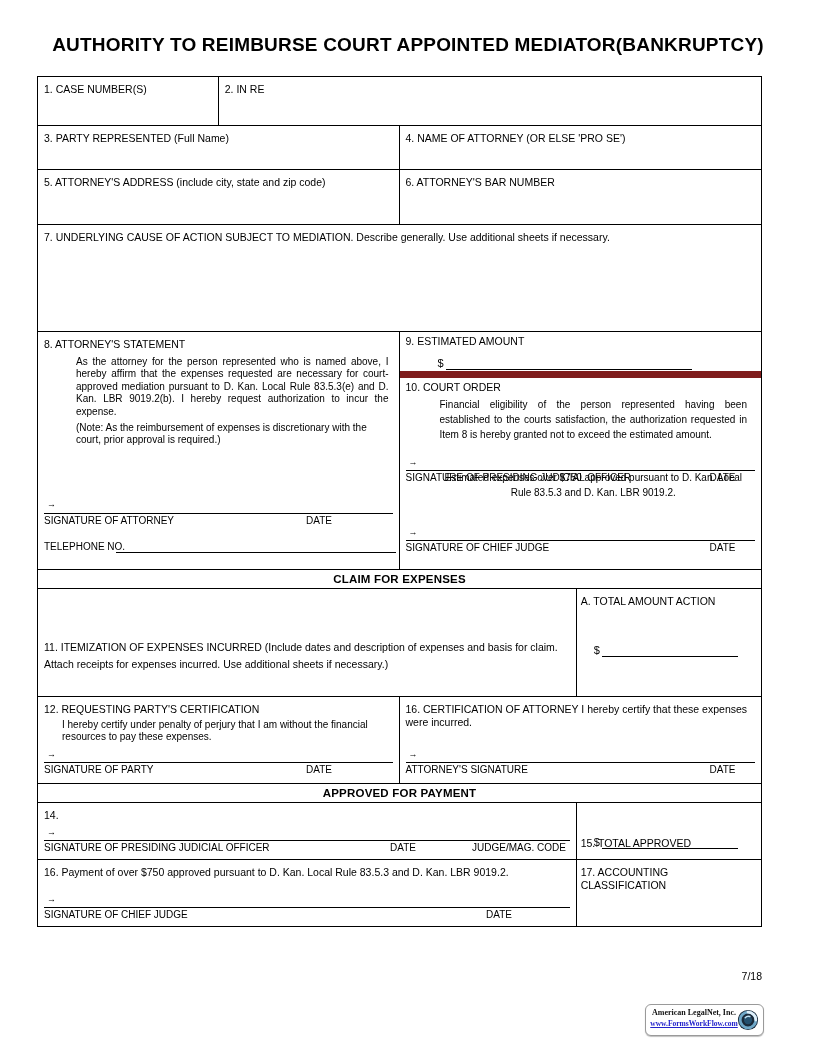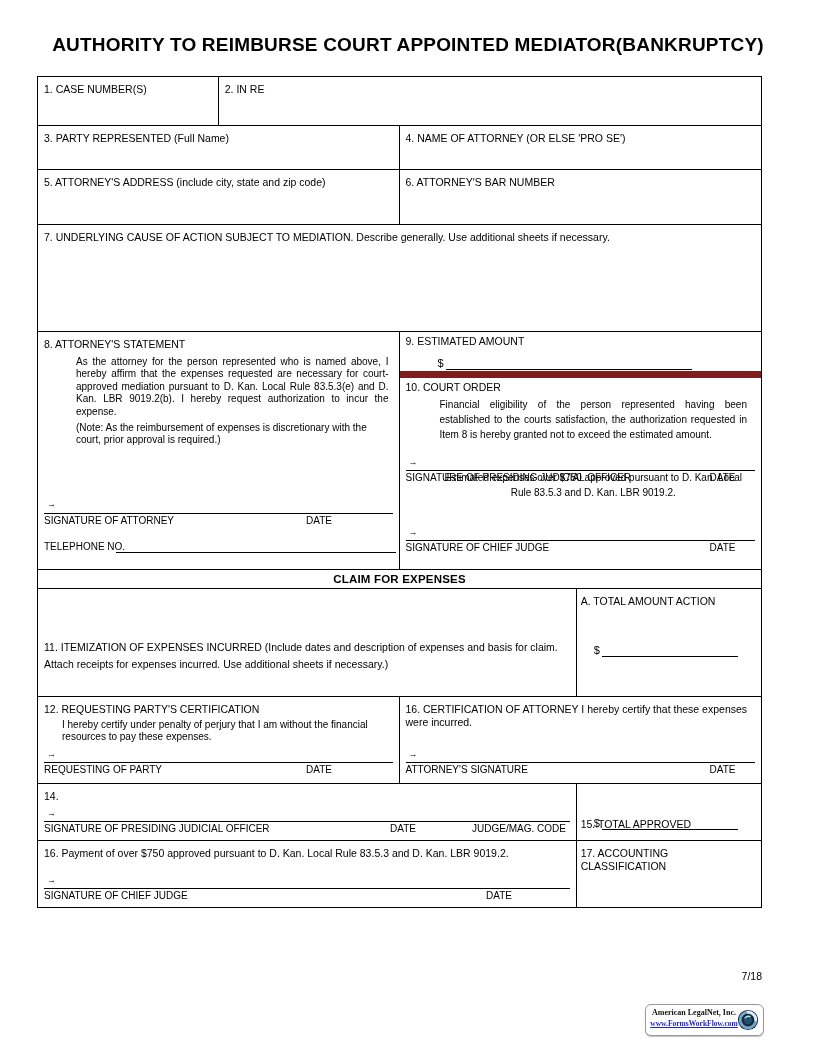--- a/index.html
+++ b/index.html
@@ -196,32 +196,35 @@
         <div class="moneyline" style="left:25px;top:55px;width:136px;height:12px;"></div>
       </div>
     </div>
 
     <div class="row">
       <div class="cell vdiv" style="width:50%;height:86px;">
         <div class="lbl">12.  REQUESTING PARTY'S CERTIFICATION</div>
         <div class="para" style="margin:4px 14px 0 24px;text-align:left;">I hereby certify under penalty of perjury that I am without the financial resources to pay these expenses.</div>
         <span class="mark" style="left:9px;top:53px;">→</span>
         <div class="sigline" style="top:65px;"></div>
-        <span class="sigcap" style="left:6px;top:67px;">REQUESTING OF PARTY</span>
+        <span class="sigcap" style="left:6px;top:67px;">SIGNATURE OF PARTY</span>
         <span class="sigcap" style="left:268px;top:67px;">DATE</span>
       </div>
       <div class="cell" style="width:50%;height:86px;">
         <div class="lbl wrap" style="line-height:12.5px;">16.  CERTIFICATION OF ATTORNEY I hereby certify that these expenses were incurred.</div>
         <span class="mark" style="left:9px;top:53px;">→</span>
         <div class="sigline" style="top:65px;"></div>
         <span class="sigcap" style="left:6px;top:67px;">ATTORNEY'S SIGNATURE</span>
         <span class="sigcap" style="left:310px;top:67px;">DATE</span>
       </div>
     </div>
 
+    <div class="row">
+      <div class="cell banner" style="width:100%;padding:3px 0;">APPROVED FOR PAYMENT</div>
+    </div>
 
     <div class="row">
       <div class="cell vdiv" style="width:74.5%;height:56px;">
         <div class="lbl">14.</div>
         <span class="mark" style="left:9px;top:25px;">→</span>
         <div class="sigline" style="top:37px;"></div>
         <span class="sigcap" style="left:6px;top:39px;">SIGNATURE OF PRESIDING JUDICIAL OFFICER</span>
         <span class="sigcap" style="left:352px;top:39px;">DATE</span>
         <span class="sigcap" style="left:434px;top:39px;">JUDGE/MAG. CODE</span>
       </div>

